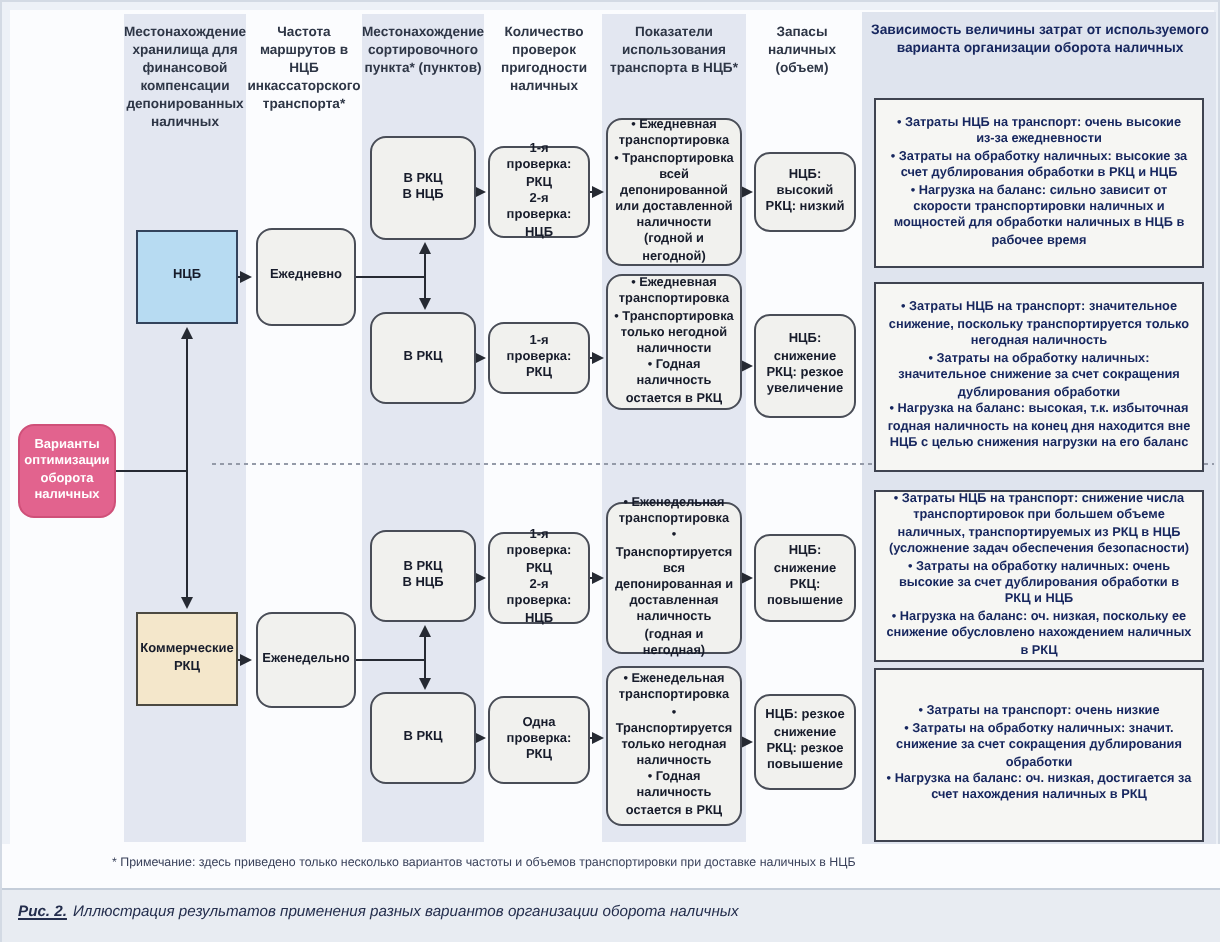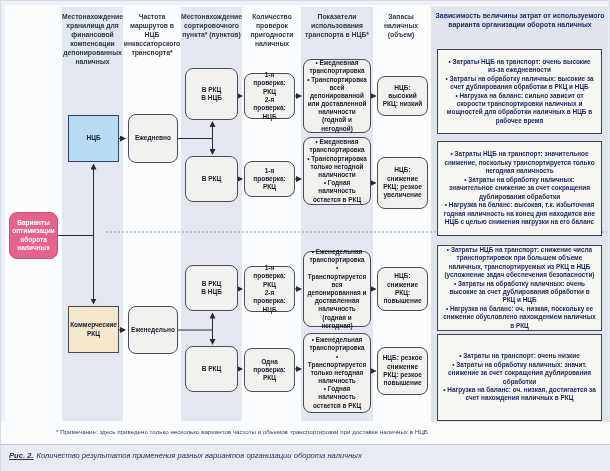--- a/index.html
+++ b/index.html
@@ -261,16 +261,16 @@
   <div class="cost-block cb4">
       <div class="li">Затраты на транспорт: очень низкие</div>
       <div class="li">Затраты на обработку наличных: значит. снижение за счет сокращения дублирования обработки</div>
       <div class="li">Нагрузка на баланс: оч. низкая, достигается за счет нахождения наличных в РКЦ</div>
     </div>
 
   <div class="footnote-strip"></div>
   <div class="footnote">* Примечание: здесь приведено только несколько вариантов частоты и объемов транспортировки при доставке наличных в НЦБ</div>
   <div class="caption-bar"></div>
   <div class="caption">
-    <span class="lab">Рис. 2.</span><span>Количество результатов применения разных вариантов организации оборота наличных</span>
+    <span class="lab">Рис. 2.</span><span>Иллюстрация результатов применения разных вариантов организации оборота наличных</span>
   </div>
 
 </div>
 
 </body></html>

